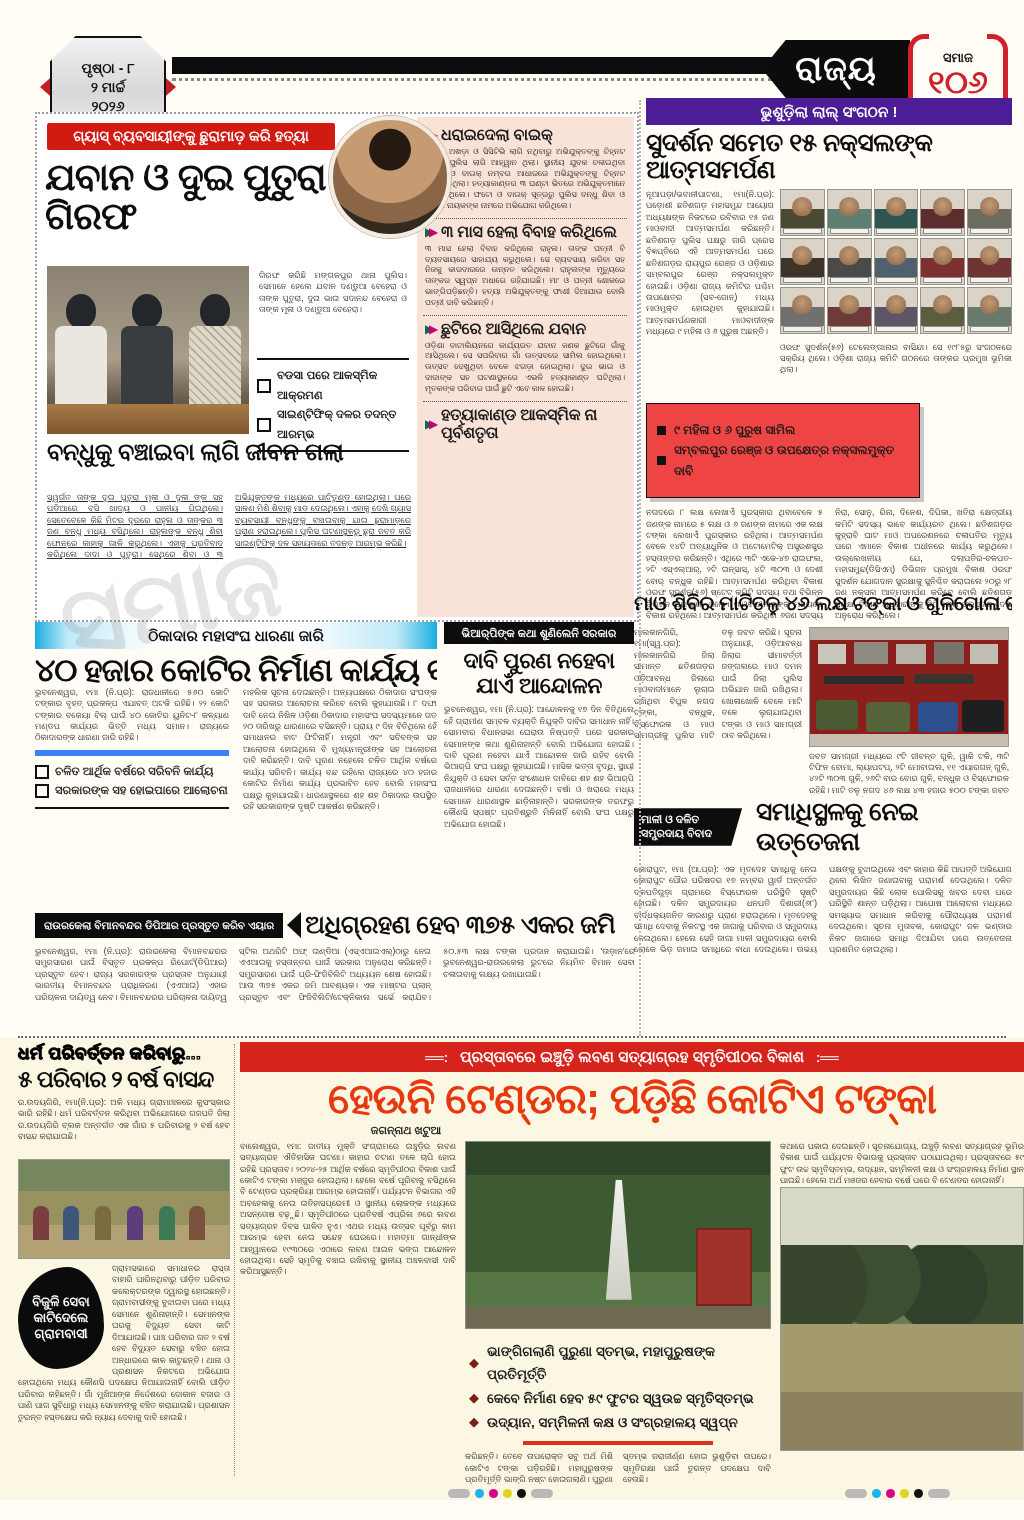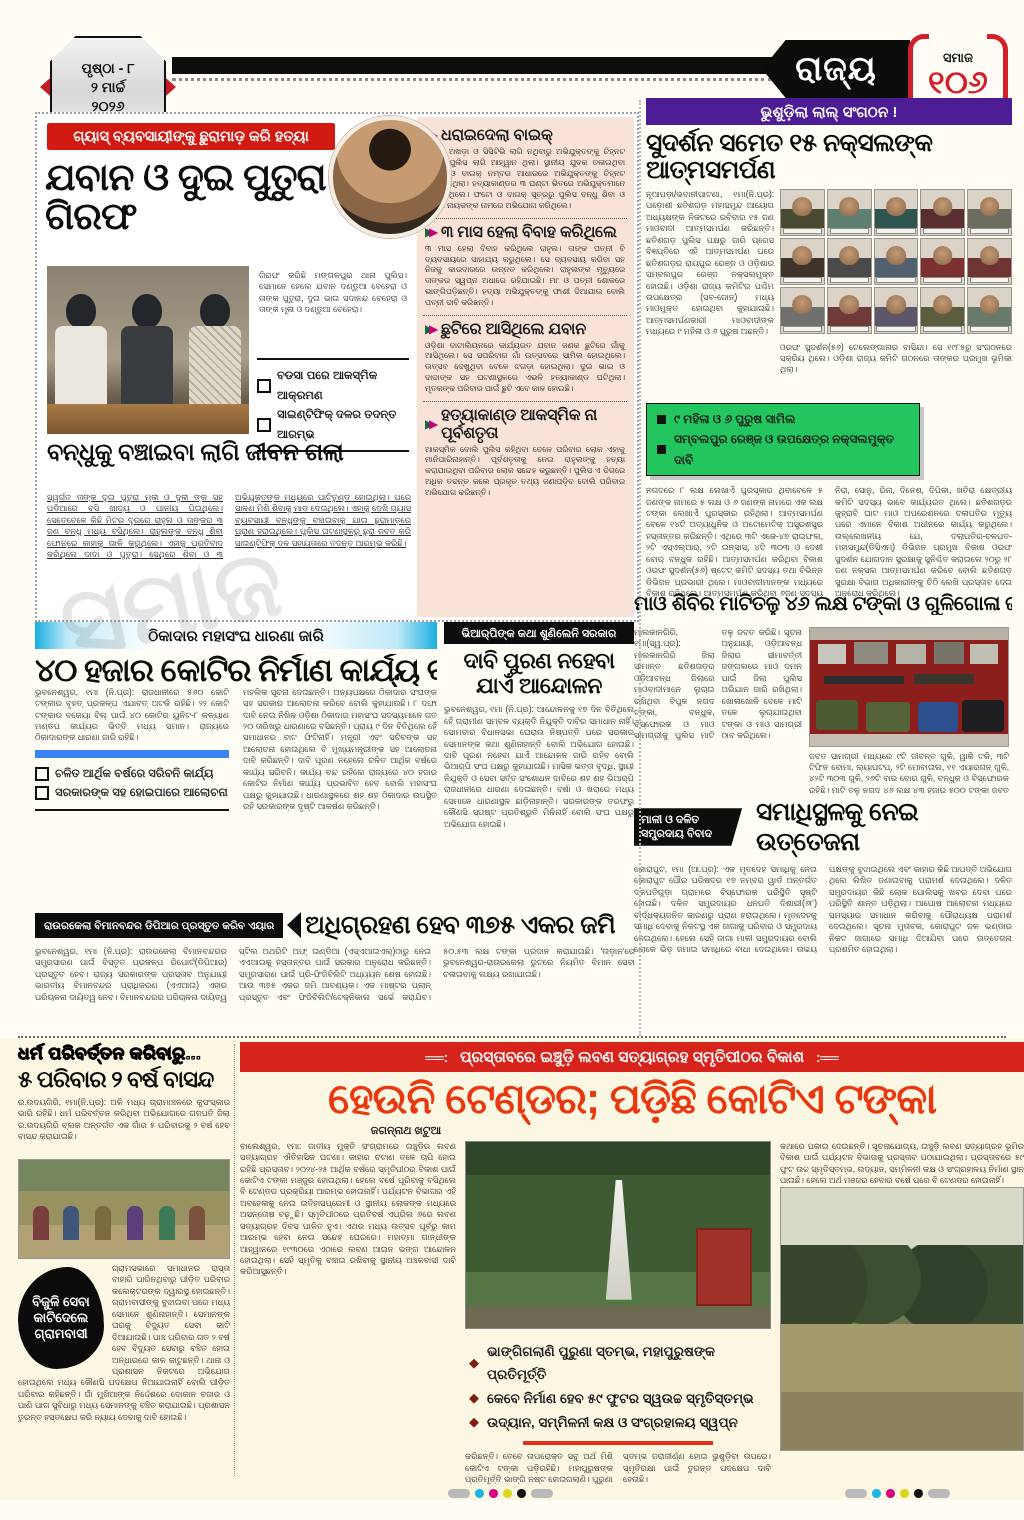--- a/index.html
+++ b/index.html
@@ -71,21 +71,21 @@
   .a2-row{display:flex;gap:6px;margin-top:6px;}
   .a2-left{width:128px;height:206px;}
   .a2-right{width:232px;}
   .mug-grid{display:grid;grid-template-columns:repeat(5,1fr);grid-auto-rows:47px;gap:2px;height:149px;}
   .mug{position:relative;background:#d9d3c8;border:1px solid #98938b;overflow:hidden;}
   .mug .shirt{position:absolute;left:0;right:0;bottom:7px;height:42%;}
   .mug .head{position:absolute;left:50%;top:15%;width:46%;height:42%;transform:translateX(-50%);
     border-radius:50% 50% 46% 46%;background:radial-gradient(circle at 50% 40%,#c49a74,#8a6647);}
   .mug .strip{position:absolute;left:4%;right:4%;bottom:1px;height:6px;background:#f4f3ec;border:1px solid #8b8b8b;box-sizing:border-box;}
   .a2-gridcap{font-size:8.3px;line-height:1.35;margin-top:4px;height:52px;overflow:hidden;}
-  .a2-bullets{margin-top:8px;width:252px;border:1.5px solid #111;background:#22c55e;box-shadow:4px 4px 0 #c7c7c7;padding:5px 10px;}
+  .a2-bullets{margin-top:8px;width:252px;border:1.5px solid #111;background:#ef4444;box-shadow:4px 4px 0 #c7c7c7;padding:16px 10px;}
   .a2-bullets .row{display:flex;align-items:center;gap:8px;font-size:12px;font-weight:800;line-height:1.7;}
   .sq{display:inline-block;width:9px;height:9px;background:#111;flex:0 0 auto;}
   .a2-body{margin-top:9px;column-count:2;column-gap:12px;height:150px;}
   
   .a3{left:634px;top:592px;width:378px;}
   .a3-headline{font-size:20px;letter-spacing:-0.4px;white-space:nowrap;overflow:hidden;}
   .a3-row{display:flex;gap:7px;margin-top:12px;}
   .a3-left{width:168px;height:168px;column-count:2;column-gap:7px;}
   .a3-right{width:200px;}
   .photoSeize{position:relative;height:118px;overflow:hidden;border:1px solid #999;
@@ -98,21 +98,21 @@
   .a6-label{width:100px;background:#0d0d0d;color:#fff;font-size:11px;font-weight:800;line-height:1.25;
     padding:5px 7px;clip-path:polygon(0 0,100% 0,90% 100%,0 100%);}
   .a6-headline{font-size:25px;letter-spacing:-0.6px;}
   .a6-body{margin-top:7px;column-count:2;column-gap:12px;height:186px;}
   
   .a4{left:35px;top:622px;width:402px;}
   .a4-kicker{height:27px;display:flex;align-items:center;justify-content:center;font-size:15px;font-weight:800;color:#0c0c0c;
     background:linear-gradient(90deg,#19aee0 0,#bfe9f7 8%,#ffffff 30%,#ffffff 66%,#bfe9f7 90%,#19aee0 100%);}
   .a4-headline{font-size:32px;letter-spacing:-1.2px;line-height:1.02;margin-top:5px;white-space:nowrap;overflow:hidden;}
   .a4-body{margin-top:0;column-count:2;column-gap:14px;height:212px;}
-  .a4-bul{break-inside:avoid;border-top:8px solid #3b82f6;border-bottom:2px solid #111;padding:6px 0;margin:6px 0;}
+  .a4-bul{break-inside:avoid;border-top:6px solid #3b82f6;border-bottom:2px solid #111;padding:6px 0;margin:6px 0;}
   .a4-bul .row{display:flex;align-items:center;gap:6px;font-size:11.5px;font-weight:800;line-height:1.7;}
   
   .a5{left:444px;top:622px;width:190px;}
   .a5-kicker{height:22px;background:#0d0d0d;color:#fff;font-size:11px;font-weight:800;display:flex;align-items:center;justify-content:center;}
   .a5-headline{font-size:22px;text-align:center;line-height:1.12;letter-spacing:-0.5px;margin-top:5px;}
   .a5-body{margin-top:6px;height:200px;}
   .watermark{left:60px;top:548px;font-size:96px;font-weight:800;color:rgba(110,110,110,0.18);
     transform:rotate(-12deg);z-index:6;pointer-events:none;}
   
   .a7{left:35px;top:910px;width:600px;}
@@ -247,21 +247,20 @@
           <span class="arr2"><span class="g">▶</span><span class="m">▶</span></span>
           <span>ଛୁଟିରେ ଆସିଥିଲେ ଯବାନ</span>
         </div>
       <div class="tx just">ଓଡ଼ିଶା ବାଟାଲିୟନରେ କାର୍ଯ୍ୟରତ ଯବାନ ଜଣକ ଛୁଟିରେ ଗାଁକୁ ଆସିଥିଲେ। ସେ ସପରିବାର ଗାଁ ଉତ୍ସବରେ ସାମିଲ ହୋଇଥିଲେ। ଉତ୍ସବ ଦେଖୁଥିବା ବେଳେ ଝଗଡ଼ା ହୋଇଥିଲା। ଦୁଇ ଭାଇ ଓ ଦାଦାଙ୍କ ସହ ଘଟଣାସ୍ଥଳରେ ଏଭଳି ହତ୍ୟାକାଣ୍ଡ ଘଟିଥିଲା। ମୃତକଙ୍କ ପରିବାର ପାଇଁ ଛୁଟି ଏବେ କାଳ ହୋଇଛି।</div>
     </div>
     <div class="psec">
       <div class="tt">
           <span class="arr2"><span class="g">▶</span><span class="m">▶</span></span>
           <span>ହତ୍ୟାକାଣ୍ଡ ଆକସ୍ମିକ ନା ପୂର୍ବଶତୃତା</span>
         </div>
-      <div class="tx just">ଆକସ୍ମିକ ବୋଲି ପୁଲିସ କହିଥିବା ବେଳେ ପରିବାର ଲୋକ ଏହାକୁ ମାନିପାରିନାହାନ୍ତି। ପୂର୍ବଶତୃତାକୁ ନେଇ ରାହୁଲଙ୍କୁ ହତ୍ୟା କରାଯାଇଥିବା ପରିବାର ଲୋକ ସନ୍ଦେହ କରୁଛନ୍ତି। ପୁଲିସ ଏ ଦିଗରେ ଅଧିକ ତଦନ୍ତ କଲେ ପ୍ରକୃତ ତଥ୍ୟ ଜଣାପଡ଼ିବ ବୋଲି ପରିବାର ଅଭିଯୋଗ କରିଛନ୍ତି।</div>
     </div>
   </div>
 </div>
 
 <div class="abs a2">
   <div class="a2-kicker">ଭୁଶୁଡ଼ିଲା ଲାଲ୍ ସଂଗଠନ !</div>
   <div class="a2-headline hl">ସୁଦର୍ଶନ ସମେତ ୧୫ ନକ୍ସଲଙ୍କ ଆତ୍ମସମର୍ପଣ</div>
   <div class="a2-row">
     <div class="a2-left bodytxt just">ନୂଆପଡ଼ା/ଭବାନୀପାଟଣା, ୧ମା(ନି.ପ୍ର): ପଡ଼ୋଶୀ ଛତିଶଗଡ଼ ମହାସମୁନ୍ଦ ଆୟୋଗ ଅଧ୍ୟକ୍ଷଙ୍କ ନିକଟରେ ରବିବାର ୧୫ ଜଣ ମାଓବାଦୀ ଆତ୍ମସମର୍ପଣ କରିଛନ୍ତି। ଛତିଶଗଡ଼ ପୁଲିସ ପକ୍ଷରୁ ଜାରି ପ୍ରେସ ବିଜ୍ଞପ୍ତିରେ ଏହି ଆତ୍ମସମର୍ପଣ ପରେ ଛତିଶଗଡ଼ର ରାୟପୁର ରେଞ୍ଜ ଓ ଓଡ଼ିଶାର ସମ୍ବଲପୁର ରେଞ୍ଜ ନକ୍ସଲମୁକ୍ତ ହୋଇଛି। ଓଡ଼ିଶା ରାଜ୍ୟ କମିଟିର ପଶ୍ଚିମ ଉପକ୍ଷେତ୍ର (ସବ-ଜୋନ୍) ମଧ୍ୟ ମାଓମୁକ୍ତ ହୋଇଥିବା କୁହାଯାଇଛି। ଆତ୍ମସମର୍ପଣକାରୀ ମାଓବାଦୀଙ୍କ ମଧ୍ୟରେ ୯ ମହିଳା ଓ ୬ ପୁରୁଷ ଅଛନ୍ତି।</div>
     <div class="a2-right">

